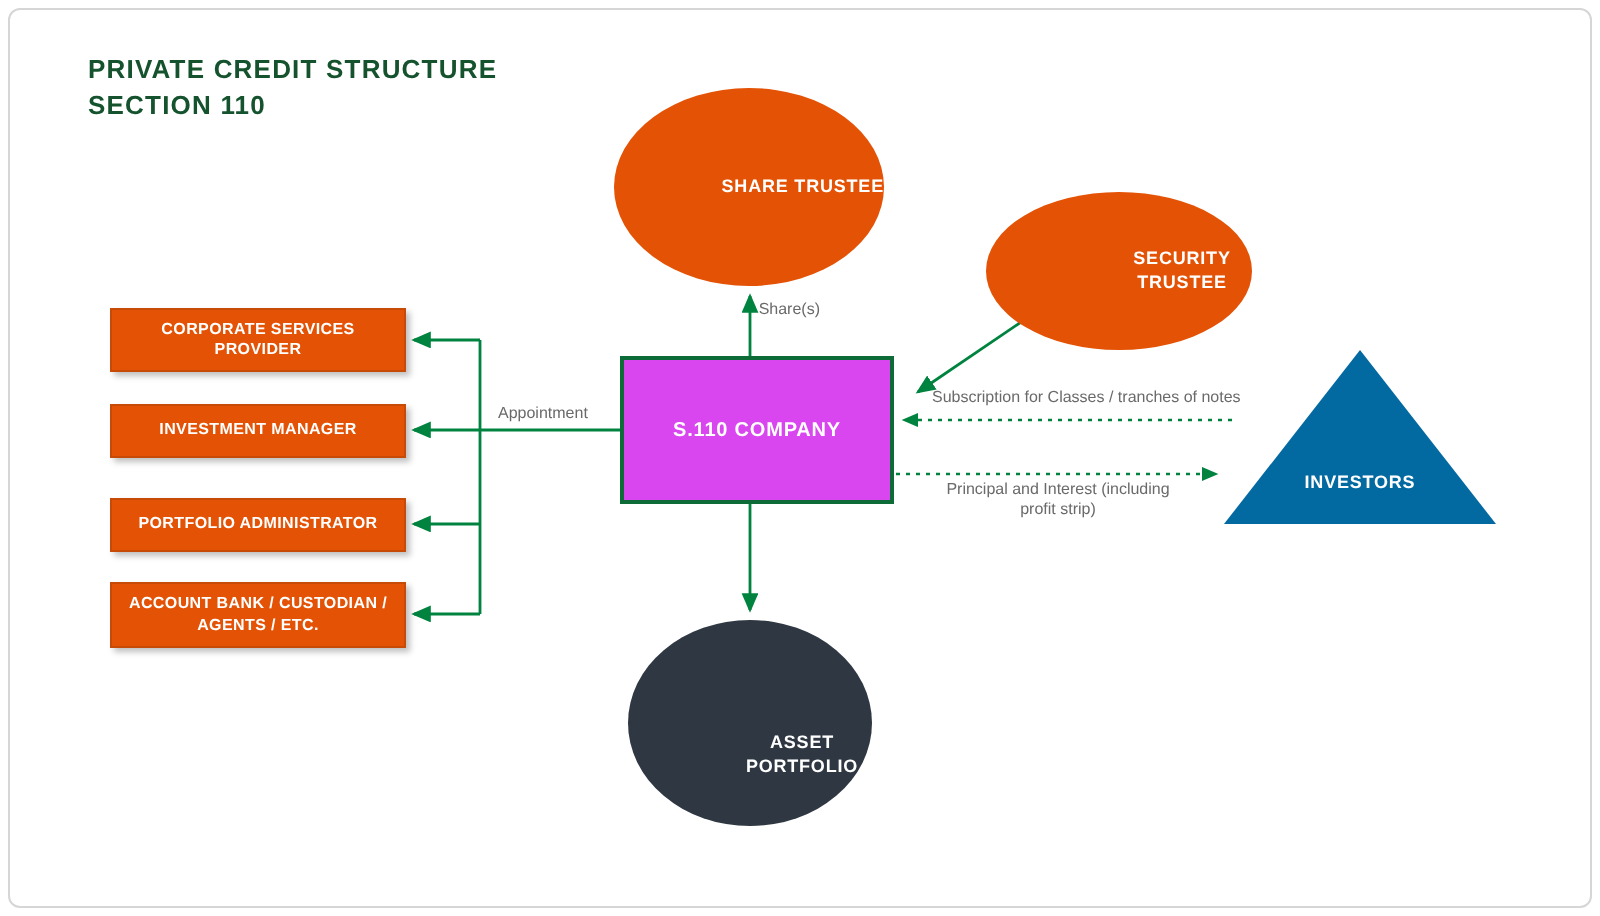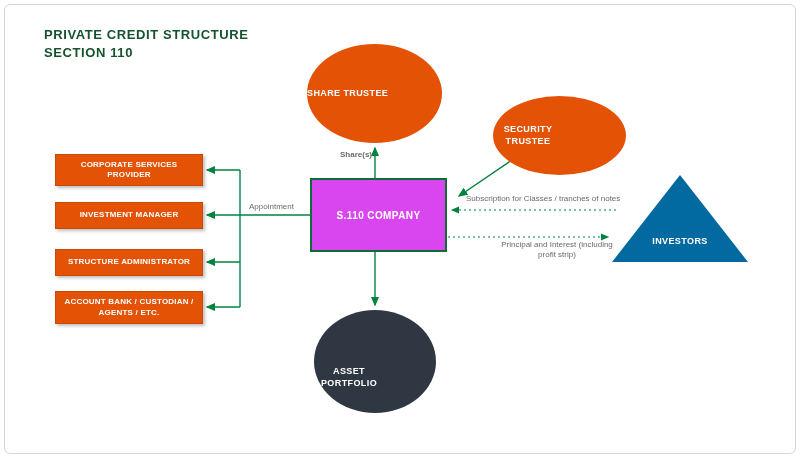--- a/index.html
+++ b/index.html
@@ -41,21 +41,21 @@
     font-size: 8px;
     line-height: 1.25;
     text-align: right;
   }
 
   
   .ellipse {
     border-radius: 50%;
     display: flex;
     align-items: center;
-    justify-content: flex-start;
+    justify-content: flex-end;
     text-align: center;
     color: #ffffff;
     font-weight: bold;
     font-size: 9px;
     letter-spacing: 0.4px;
     line-height: 1.3;
   }
   #share-trustee   { left: 307px; top: 44px;  width: 135px; height: 99px;  background: #e35205; }
   #security-trustee{ left: 493px; top: 96px;  width: 133px; height: 79px;  background: #e35205; }
   #asset-portfolio { left: 314px; top: 310px; width: 122px; height: 103px; background: #2f3842; }
@@ -96,24 +96,24 @@
     text-align: center;
     color: #ffffff; font-weight: bold; font-size: 8px;
     letter-spacing: 0.2px; line-height: 1.3;
     padding: 2px 6px;
   }
   #provider-0 { top: 154px; height: 32px; }
   #provider-1 { top: 202px; height: 27px; }
   #provider-2 { top: 249px; height: 27px; }
   #provider-3 { top: 291px; height: 33px; }
 
-  #label-shares       { left: 340px; top: 150px; width: 70px; text-align: left; font-weight: bold; }
+  #label-shares       { left: 340px; top: 150px; width: 70px; text-align: right; }
   #label-appointment  { left: 249px; top: 202px; }
   #label-subscription { left: 466px; top: 194px; white-space: nowrap; }
-  #label-principal    { left: 496px; top: 240px; width: 122px; text-align: center; }
+  #label-principal    { left: 468px; top: 240px; width: 122px; text-align: center; }
 </style>
 </head>
 <body>
 
 <div id="stage">
 
   <svg id="connectors" class="abs" width="800" height="458" viewBox="0 0 800 458">
     <defs>
       <marker id="ah" markerWidth="9" markerHeight="8" refX="6" refY="3" orient="auto">
         <path d="M0,0 L7,3 L0,6 Z" fill="#00833f"></path>
@@ -163,21 +163,21 @@
     <span class="node-label">ASSET PORTFOLIO</span>
   </div>
 
   <div id="provider-1" class="abs provider">
     <span>INVESTMENT MANAGER</span>
   </div>
   <div id="provider-0" class="abs provider">
     <span>CORPORATE SERVICES PROVIDER</span>
   </div>
   <div id="provider-2" class="abs provider">
-    <span>STRUCTURE ADMINISTRATOR</span>
+    <span>PORTFOLIO ADMINISTRATOR</span>
   </div>
   <div id="provider-3" class="abs provider">
     <span>ACCOUNT BANK / CUSTODIAN / AGENTS / ETC.</span>
   </div>
 
   <div id="label-shares" class="abs edge-label">Share(s)</div>
   <div id="label-appointment" class="abs edge-label">Appointment</div>
   <div id="label-subscription" class="abs edge-label">Subscription for Classes / tranches of notes</div>
   <div id="label-principal" class="abs edge-label">Principal and Interest (including profit strip)</div>
 

